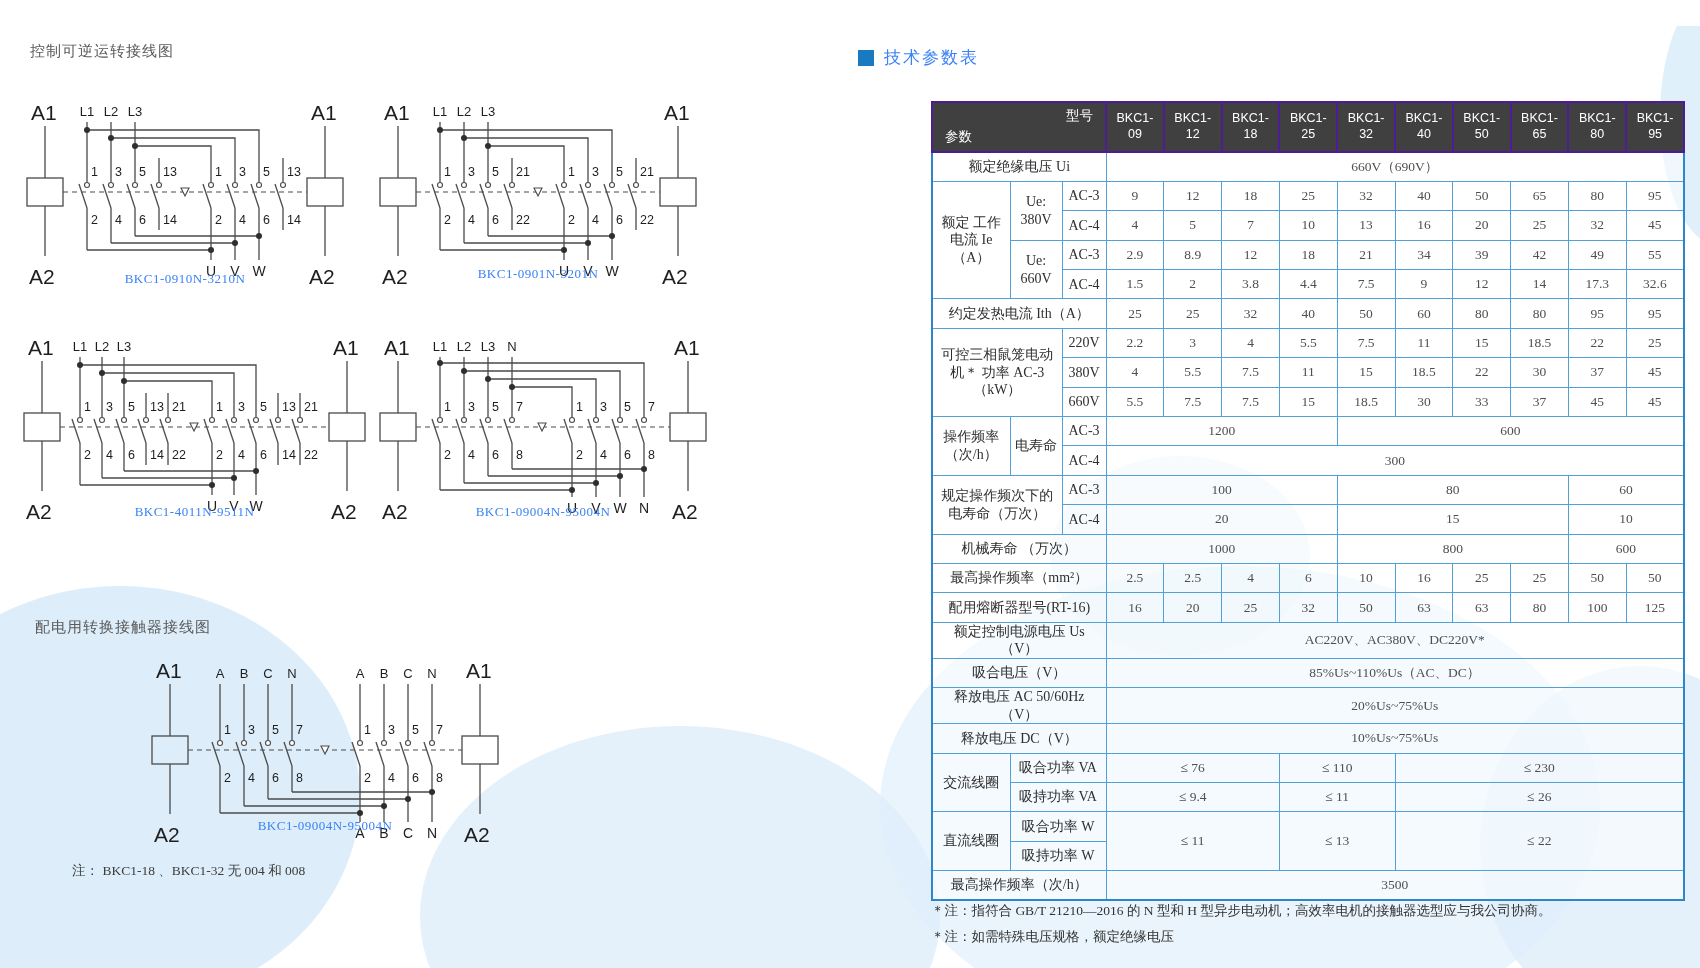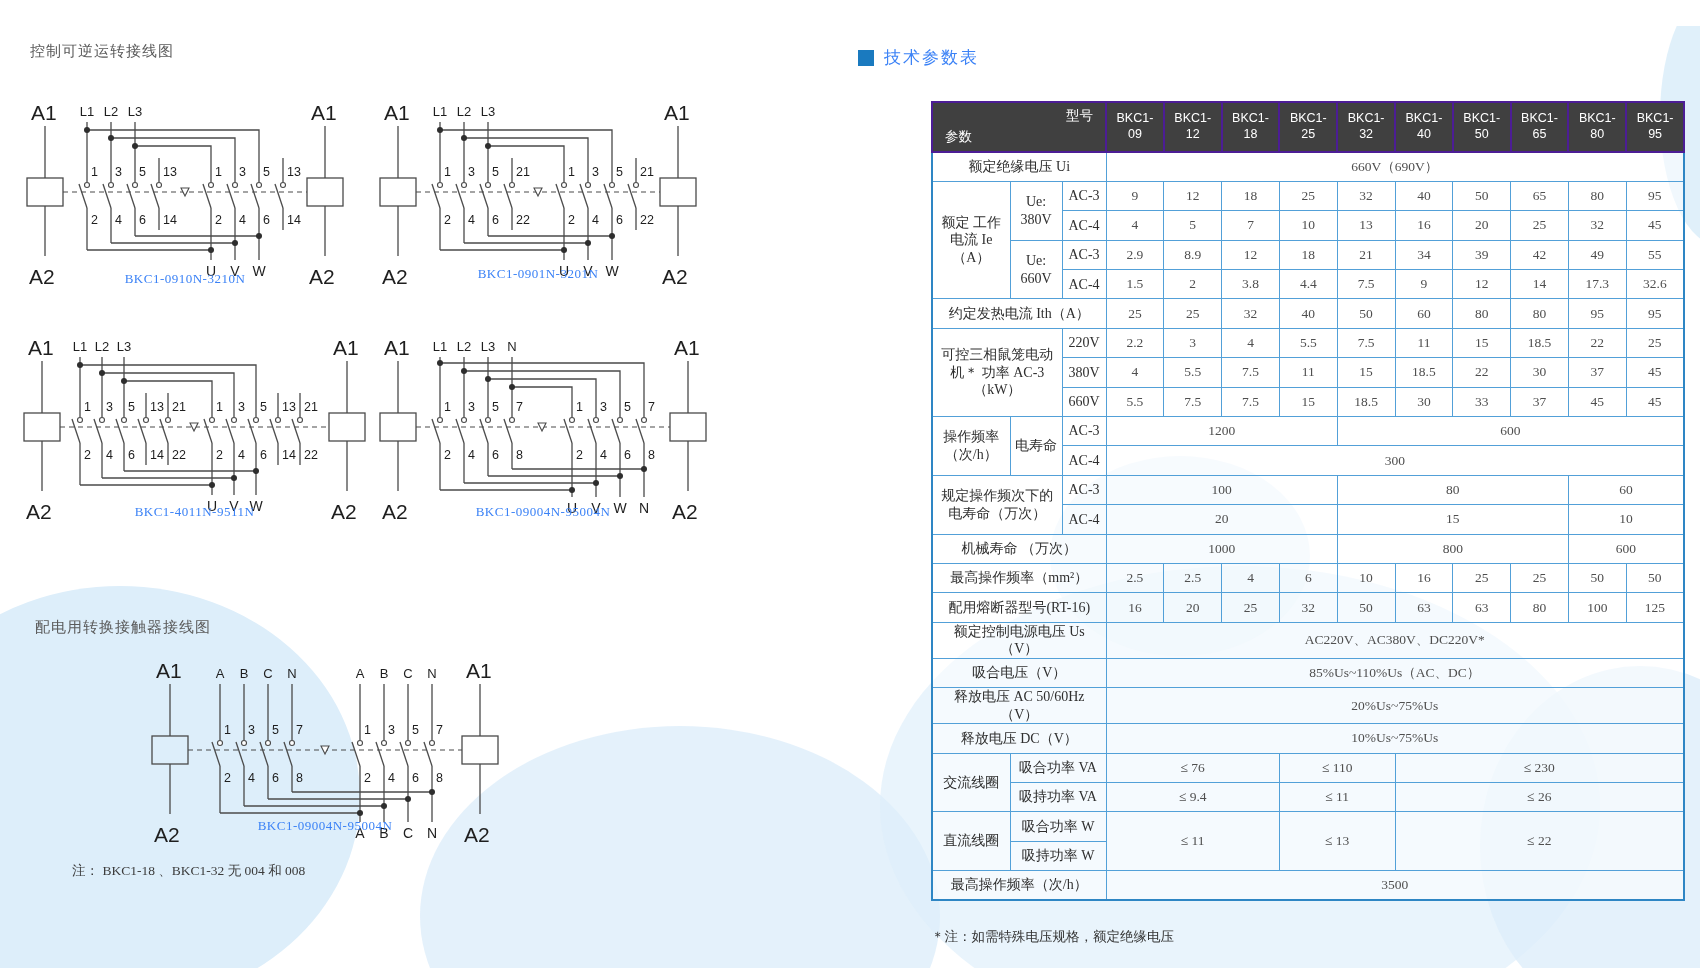--- a/index.html
+++ b/index.html
@@ -843,16 +843,17 @@
         <tr>
           <td class="lab" colspan="2">吸持功率 W</td>
         </tr>
         <tr>
           <td class="lab" colspan="3">最高操作频率（次/h）</td>
           <td class="v" colspan="10">3500</td>
         </tr>
       </tbody>
     </table>
 
+    <div class="fnote" style="left:931px;top:876px;">＊注：指符合 GB/T 21210—2016 的 N 型和 H 型异步电动机；高效率电机的接触器选型应与我公司协商。</div>
     <div class="fnote" style="left:931px;top:902px;">＊注：如需特殊电压规格，额定绝缘电压</div>
 
   </div>
 </div>
 
 </body></html>

